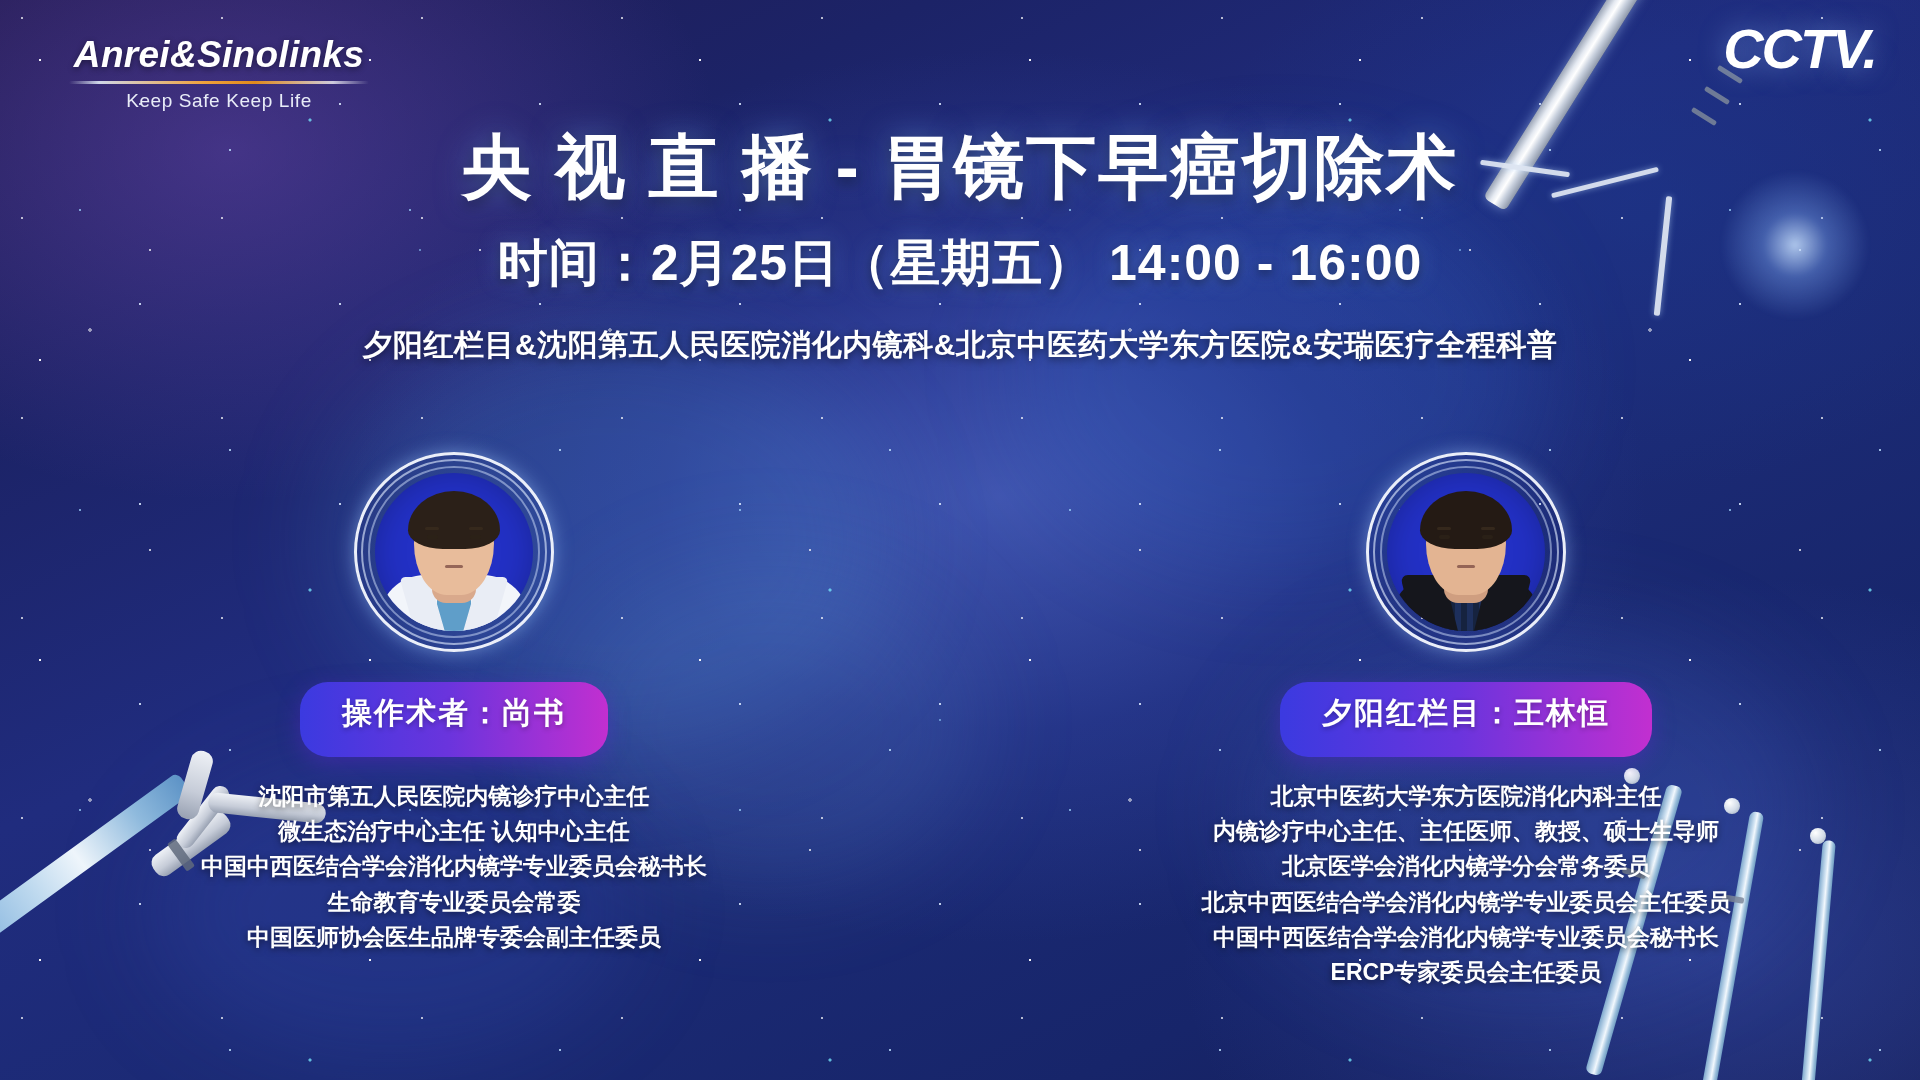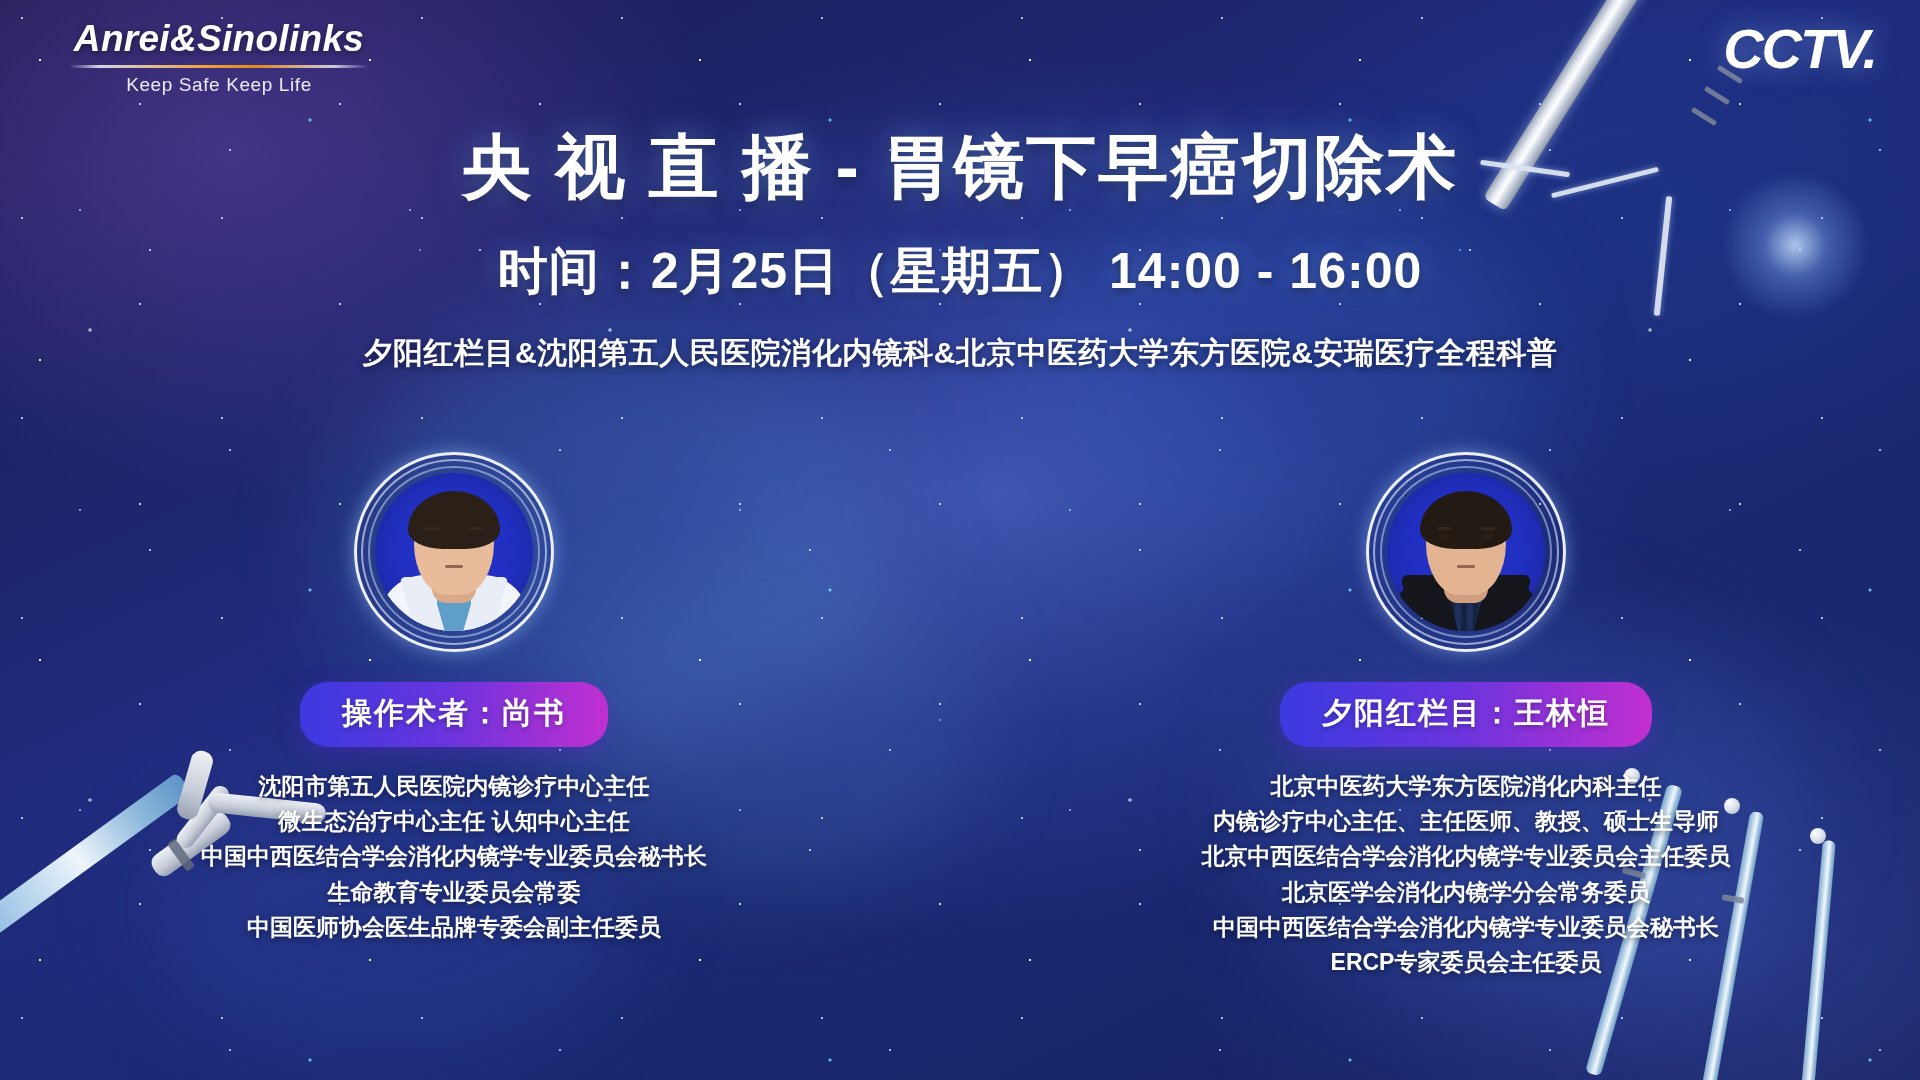--- a/index.html
+++ b/index.html
@@ -67,20 +67,21 @@
     filter:blur(.4px);
   }
 
   
   #brand { position:absolute; left:64px; top:18px; width:310px; text-align:center; }
   #brand-wordmark {
     position:relative;
     font-size:37px; font-weight:bold; font-style:italic;
     color:#ffffff; letter-spacing:.3px; white-space:nowrap;
     text-shadow:0 2px 6px rgba(0,0,0,.45);
+    margin-top:16px;
   }
   #brand-swoosh {
     position:absolute; left:-6px; top:4px; width:130px; height:30px;
     border-bottom:7px solid #ef8a19;
     border-radius:0 0 70% 20%;
     transform:rotate(-8deg);
     z-index:-1;
   }
   #brand-rule {
     margin:5px auto 0; width:300px; height:3px;
@@ -102,21 +103,21 @@
 
   
   #headline-block { position:absolute; left:0; top:128px; width:1920px; text-align:center; }
 
   #main-title {
     font-size:70px; font-weight:bold; color:#ffffff;
     letter-spacing:2px; line-height:1.12; white-space:nowrap;
     text-shadow:0 0 30px rgba(120,170,255,.55), 0 4px 14px rgba(0,0,0,.55);
   }
   #event-time {
-    margin-top:32px;
+    margin-top:24px;
     font-size:50px; font-weight:bold; color:#ffffff;
     letter-spacing:1px; white-space:nowrap;
     text-shadow:0 0 22px rgba(120,170,255,.45), 0 3px 10px rgba(0,0,0,.5);
   }
   #partners {
     margin-top:28px;
     font-size:30px; font-weight:bold; color:#ffffff;
     letter-spacing:.5px; white-space:nowrap;
     text-shadow:0 2px 8px rgba(0,0,0,.55);
   }
@@ -198,21 +199,21 @@
   .plaid {
     position:absolute; left:50%; bottom:0; transform:translateX(-50%);
     width:46px; height:46px; border-radius:8px 8px 0 0;
     background:
       repeating-linear-gradient(90deg, #1d2f5c 0 6px, #16233f 6px 12px),
       repeating-linear-gradient(0deg, rgba(90,130,190,.5) 0 5px, rgba(0,0,0,0) 5px 11px);
   }
 
   .name-badge {
     display:inline-block; margin-top:30px;
-    padding:11px 42px 13px;
+    padding:11px 42px 23px;
     border-radius:28px;
     background:linear-gradient(90deg, #3b3ae0 0%, #6a34dd 48%, #c22fd0 100%);
     color:#ffffff; font-size:30px; font-weight:bold; letter-spacing:2px;
     white-space:nowrap;
     box-shadow:0 6px 22px rgba(90,40,200,.45);
     text-shadow:0 2px 5px rgba(0,0,0,.3);
   }
 
   .credentials { margin-top:22px; }
   .credentials .cred-line {
@@ -381,21 +382,21 @@
           <div class="face-brow brow-r"></div>
           <div class="face-eye eye-l"></div>
           <div class="face-eye eye-r"></div>
           <div class="face-mouth"></div>
         </div>
       </div>
       <div class="name-badge">夕阳红栏目：王林恒</div>
       <div class="credentials">
         <div class="cred-line">北京中医药大学东方医院消化内科主任</div>
         <div class="cred-line">内镜诊疗中心主任、主任医师、教授、硕士生导师</div>
+        <div class="cred-line">北京医学会消化内镜学分会常务委员</div>
         <div class="cred-line">北京中西医结合学会消化内镜学专业委员会主任委员</div>
-        <div class="cred-line">北京医学会消化内镜学分会常务委员</div>
         <div class="cred-line">中国中西医结合学会消化内镜学专业委员会秘书长</div>
         <div class="cred-line">ERCP专家委员会主任委员</div>
       </div>
     </div>
 
   </div>
 </div>
 
 </body></html>

